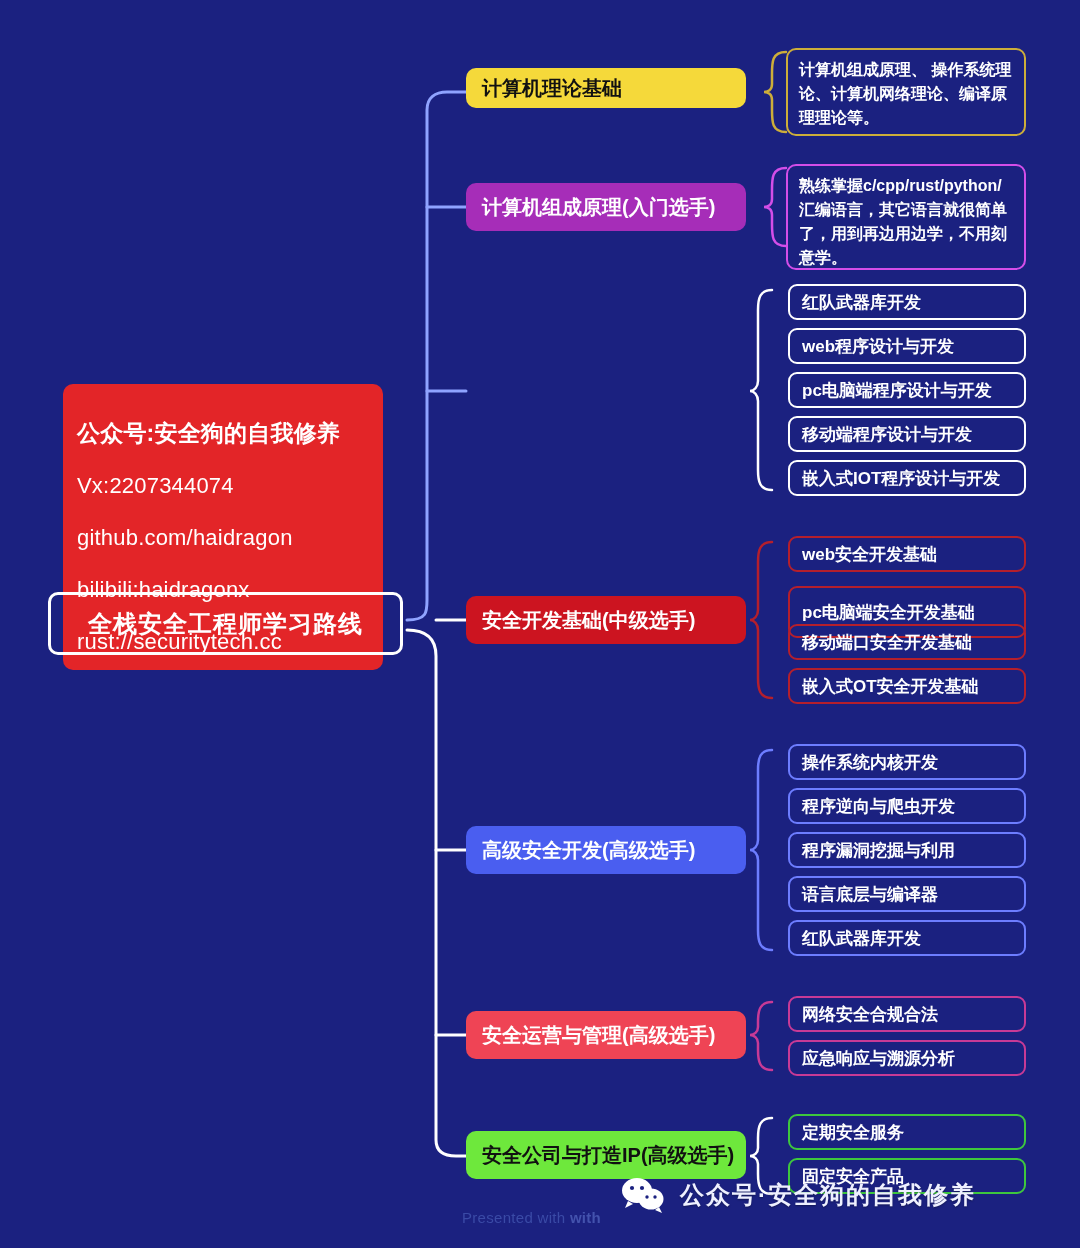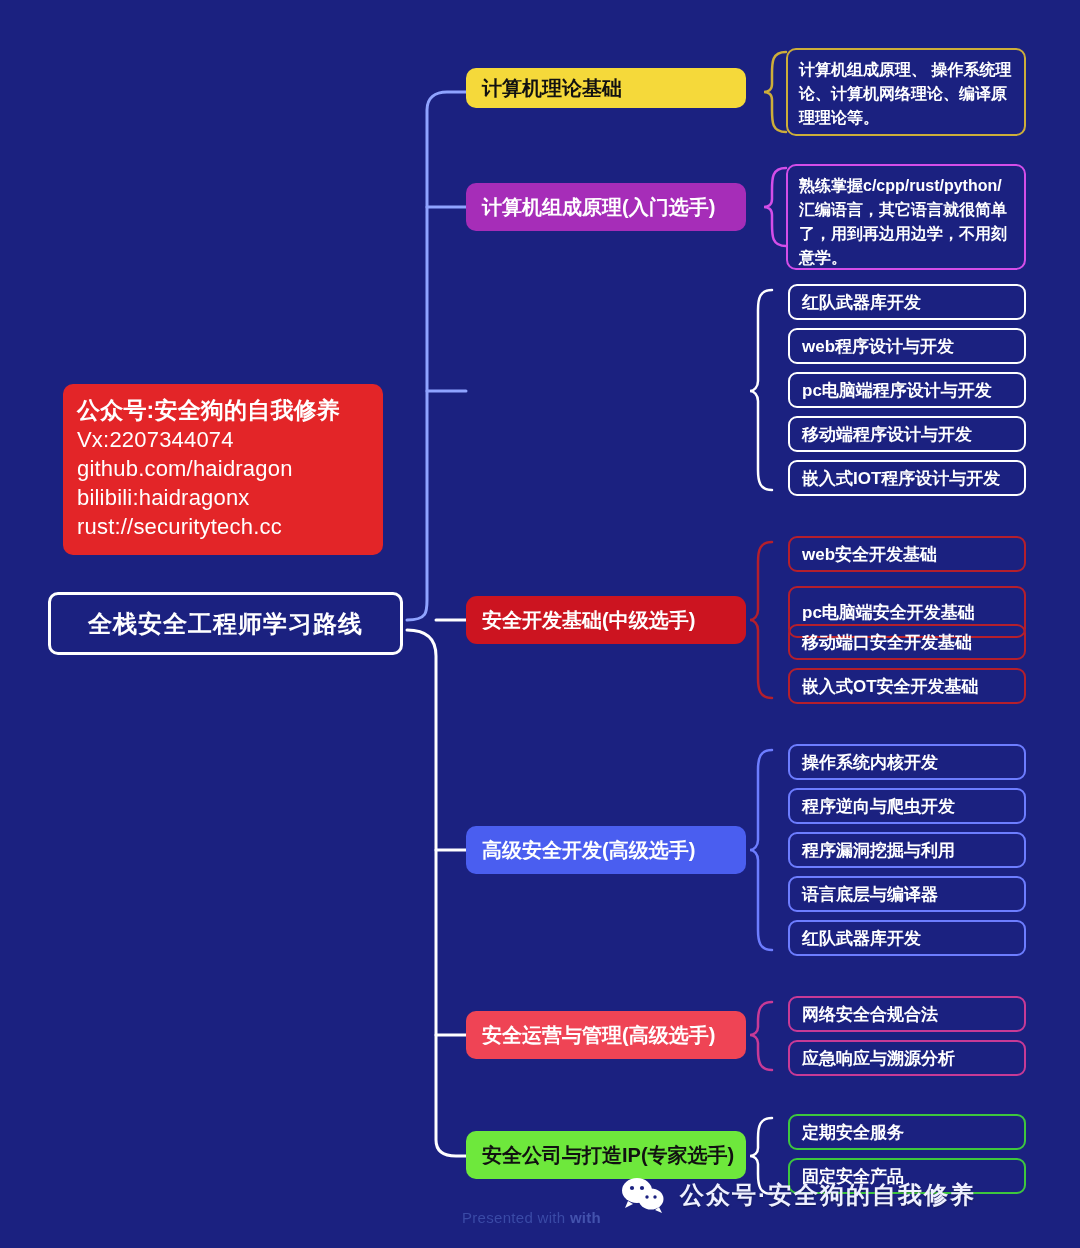--- a/index.html
+++ b/index.html
@@ -13,21 +13,21 @@
   svg.wires{position:absolute;left:0;top:0;width:1080px;height:1248px;pointer-events:none;}
 
   
   .id-card{
     position:absolute;left:63px;top:384px;width:320px;
     background:#e32528;border-radius:10px;
     padding:12px 14px 14px 14px;box-sizing:border-box;
   }
   .id-card .line{
     color:#ffffff;font-size:22px;line-height:29px;
-    letter-spacing:.2px;white-space:nowrap;
+    letter-spacing:.2px;white-space:nowrap;margin-top:23px;
   }
   .id-card .line.cn{font-weight:700;font-size:23px;}
 
   .root-node{
     position:absolute;left:48px;top:592px;width:355px;height:63px;
     border:3px solid #ffffff;border-radius:10px;
     display:flex;align-items:center;justify-content:center;
     box-sizing:border-box;
   }
   .root-node span{
@@ -143,21 +143,21 @@
   <div class="leaf" style="left:788px;top:372px;width:238px;height:36px;border-color:#ffffff;">
     <span>pc电脑端程序设计与开发</span>
   </div>
   <div class="leaf" style="left:788px;top:416px;width:238px;height:36px;border-color:#ffffff;">
     <span>移动端程序设计与开发</span>
   </div>
   <div class="leaf" style="left:788px;top:460px;width:238px;height:36px;border-color:#ffffff;">
     <span>嵌入式IOT程序设计与开发</span>
   </div>
 
-  <div class="branch" style="left:466px;top:596px;width:280px;height:48px;background:#cc1420;color:#ffffff;border-radius:11px;">
+  <div class="branch" style="left:466px;top:596px;width:280px;height:48px;background:#cc1420;color:#ffffff;">
     <span>安全开发基础(中级选手)</span>
   </div>
   <div class="leaf" style="left:788px;top:536px;width:238px;height:36px;border-color:#b51f2c;">
     <span>web安全开发基础</span>
   </div>
   <div class="leaf" style="left:788px;top:580px;width:238px;height:52px;border-color:#b51f2c;margin-top:6px;">
     <span>pc电脑端安全开发基础</span>
   </div>
   <div class="leaf" style="left:788px;top:624px;width:238px;height:36px;border-color:#b51f2c;">
     <span>移动端口安全开发基础</span>
@@ -189,21 +189,21 @@
     <span>安全运营与管理(高级选手)</span>
   </div>
   <div class="leaf" style="left:788px;top:996px;width:238px;height:36px;border-color:#c83a96;">
     <span>网络安全合规合法</span>
   </div>
   <div class="leaf" style="left:788px;top:1040px;width:238px;height:36px;border-color:#c83a96;">
     <span>应急响应与溯源分析</span>
   </div>
 
   <div class="branch" style="left:466px;top:1131px;width:280px;height:48px;background:#6ee83c;color:#111111;">
-    <span>安全公司与打造IP(专家选手)</span>
+    <span>安全公司与打造IP(高级选手)</span>
   </div>
   <div class="leaf" style="left:788px;top:1114px;width:238px;height:36px;border-color:#3ec73e;">
     <span>定期安全服务</span>
   </div>
   <div class="leaf" style="left:788px;top:1158px;width:238px;height:36px;border-color:#3ec73e;">
     <span>固定安全产品</span>
   </div>
 
   <div class="xmind-credit">
     <span>Presented with </span><b>with</b>

